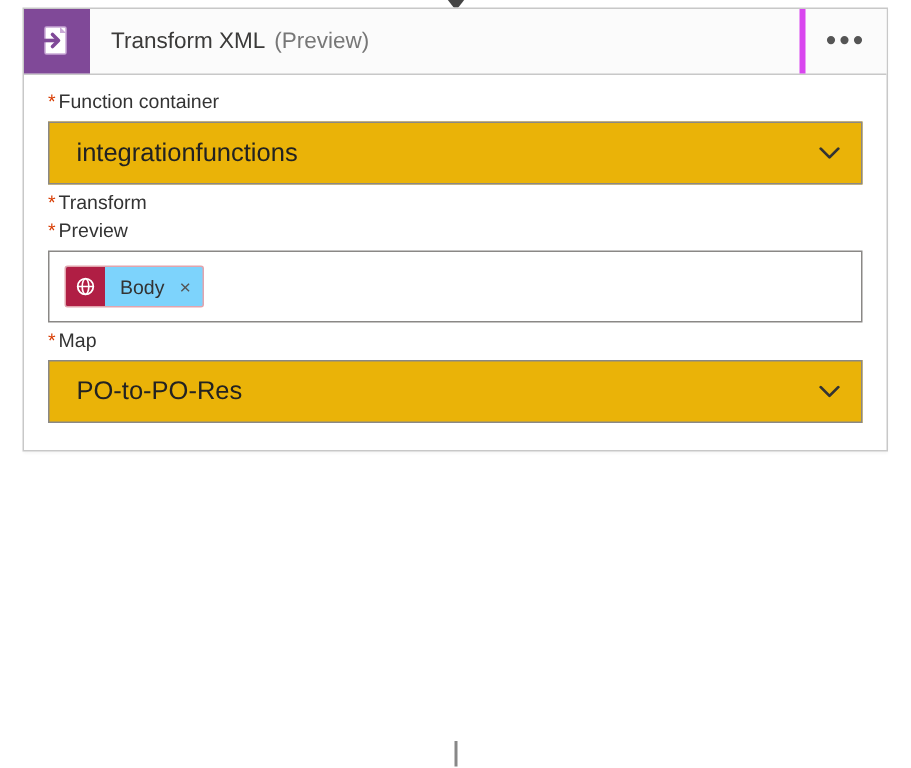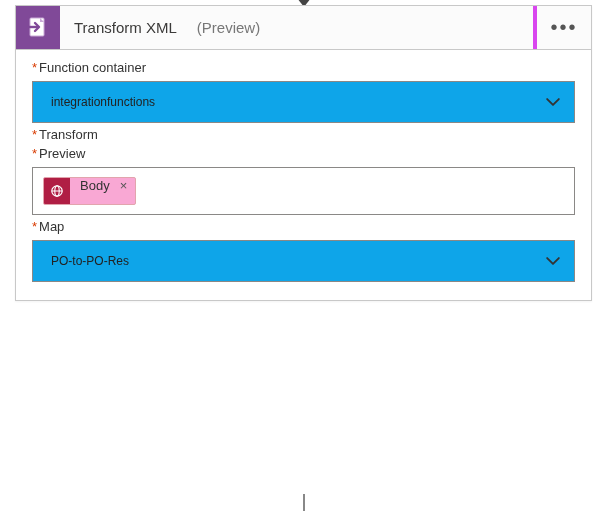--- a/index.html
+++ b/index.html
@@ -50,21 +50,21 @@
     flex: 1;
     display: flex;
     align-items: center;
     padding-left: 14px;
     font-size: 15px;
     color: #3b3a39;
     border-right: 4px solid #d946ef;
   }
   .title-box .preview {
     color: #777;
-    margin-left: 20px;
+    margin-left: 6px;
   }
   .menu-box {
     width: 54px;
     display: flex;
     align-items: center;
     justify-content: center;
     font-size: 20px;
     color: #555;
     letter-spacing: 2px;
     cursor: pointer;
@@ -79,46 +79,47 @@
     font-size: 13px;
     color: #333;
   }
   .req {
     color: #d83b01;
     margin-right: 2px;
   }
   .dropdown {
     margin-top: 6px;
     border: 1px solid #8a8886;
-    background: #0ea5e9;
+    background: #eab308;
     height: 42px;
     display: flex;
     align-items: center;
     justify-content: space-between;
     padding: 0 14px 0 18px;
-    font-size: 12px;
+    font-size: 17px;
     color: #222;
     cursor: pointer;
   }
   .chev {
     width: 14px;
     height: 14px;
   }
   .content-box {
     margin-top: 6px;
     border: 1px solid #8a8886;
     background: #fff;
     min-height: 48px;
     display: flex;
     align-items: center;
     padding: 8px 10px;
   }
   .token {
     display: inline-flex;
-    background: #f9a8d4;
+    align-items: center;
+    background: #7dd3fc;
     border: 1px solid #e2a4ad;
     height: 28px;
     border-radius: 2px;
     overflow: hidden;
   }
   .token-icon {
     width: 26px;
     height: 100%;
     background: #b01e44;
     display: flex;

